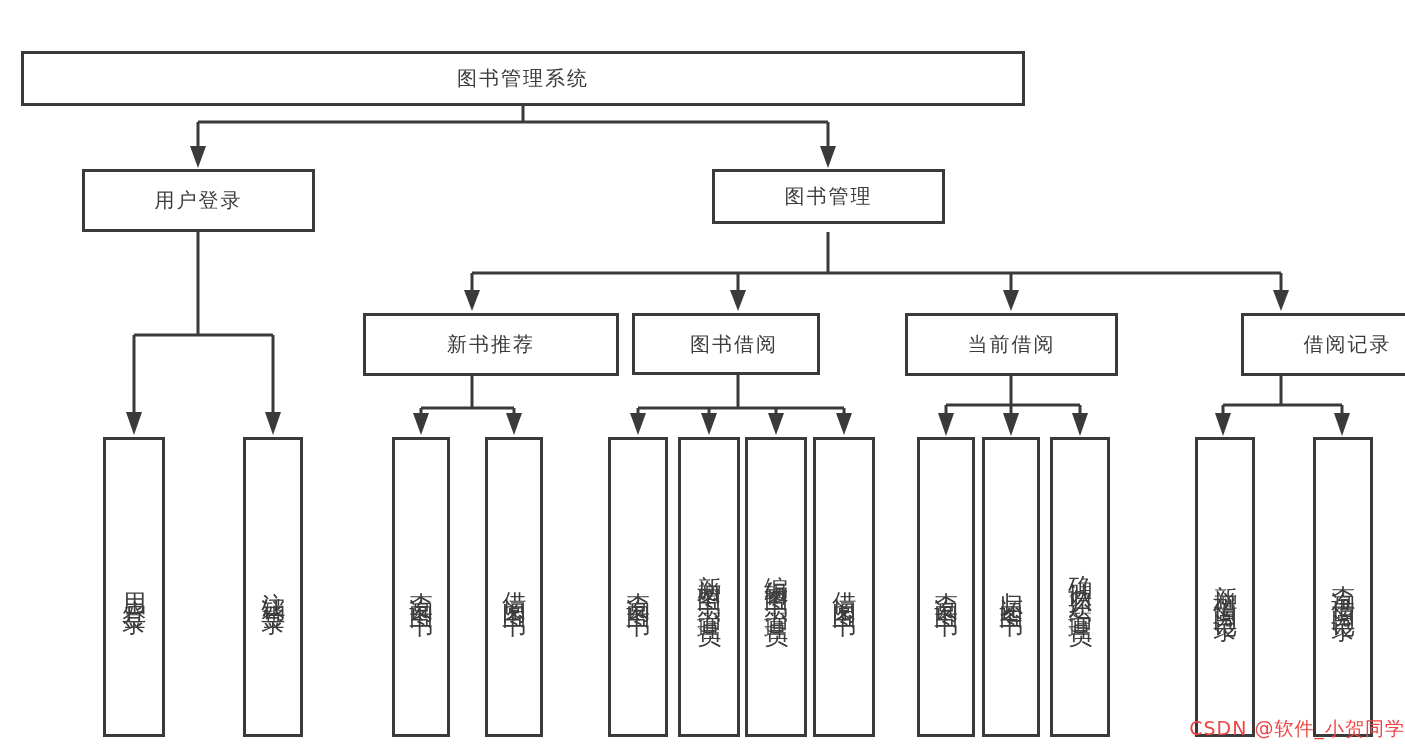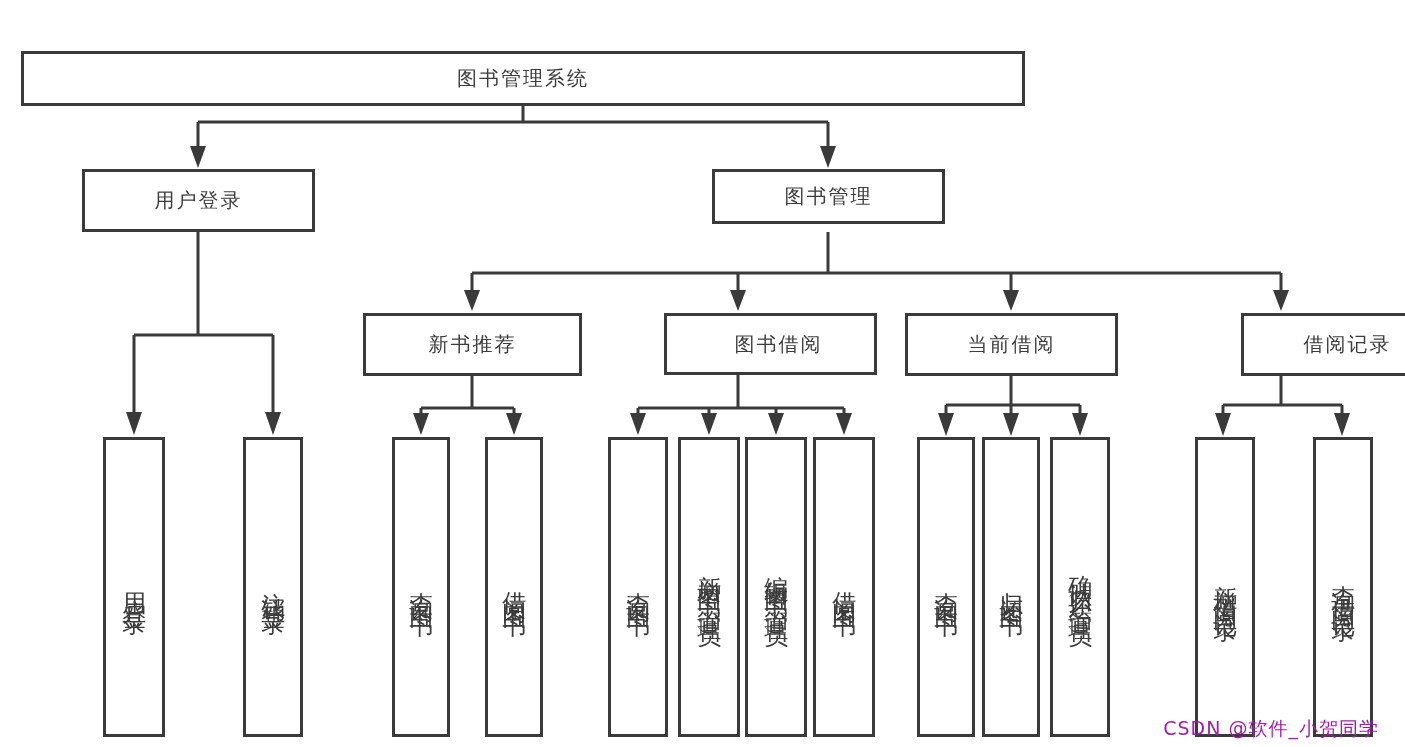--- a/index.html
+++ b/index.html
@@ -15,22 +15,22 @@
   }
   .leaf{
     position:absolute;box-sizing:border-box;border:3px solid #3a3a3a;background:#fff;
     display:flex;align-items:center;justify-content:center;z-index:2;
   }
   .leaf .vtext{
     writing-mode:vertical-rl;text-orientation:mixed;
     font-size:24px;letter-spacing:7px;line-height:1.1;color:#3c3c3c;white-space:nowrap;
   }
   .watermark{
-    position:absolute;right:26px;bottom:5px;z-index:5;
-    font-size:19px;letter-spacing:1px;color:#a21caf;
+    position:absolute;right:0;bottom:5px;z-index:5;
+    font-size:19px;letter-spacing:1px;color:#ef4444;
   }
 </style>
 </head>
 <body>
 
 <div class="canvas">
 
   <svg class="connectors" width="1405" height="747" viewBox="0 0 1405 747" fill="none" xmlns="http://www.w3.org/2000/svg">
     <g stroke="#3a3a3a" stroke-width="3">
       <path d="M523 68 V122 M198 122 H828 M198 122 V148 M828 122 V148"></path>
@@ -80,24 +80,24 @@
     <span>图书管理系统</span>
   </div>
 
   <div class="node" style="left:82px;top:169px;width:233px;height:63px;">
     <span>用户登录</span>
   </div>
   <div class="node" style="left:712px;top:169px;width:233px;height:55px;">
     <span>图书管理</span>
   </div>
 
-  <div class="node" style="left:363px;top:313px;width:219px;height:63px;">
+  <div class="node" style="left:363px;top:313px;width:256px;height:63px;">
     <span>新书推荐</span>
   </div>
-  <div class="node" style="left:664px;top:313px;width:213px;height:62px;padding-left:16px;">
+  <div class="node" style="left:632px;top:313px;width:188px;height:62px;padding-left:16px;">
     <span>图书借阅</span>
   </div>
   <div class="node" style="left:905px;top:313px;width:213px;height:63px;">
     <span>当前借阅</span>
   </div>
   <div class="node" style="left:1241px;top:313px;width:213px;height:63px;">
     <span>借阅记录</span>
   </div>
 
   <div class="leaf" style="left:103px;top:437px;width:62px;height:300px;">

